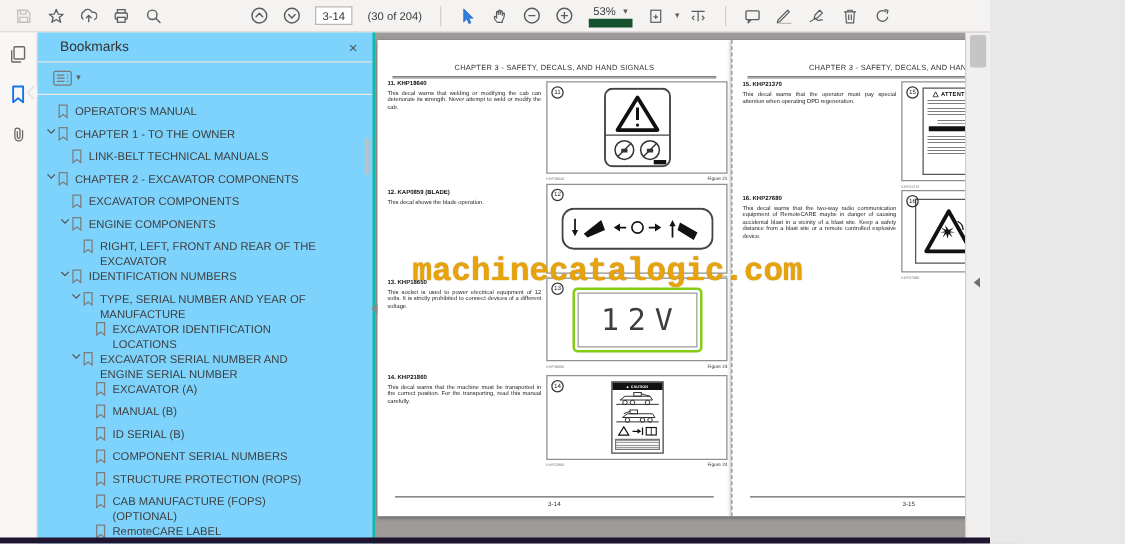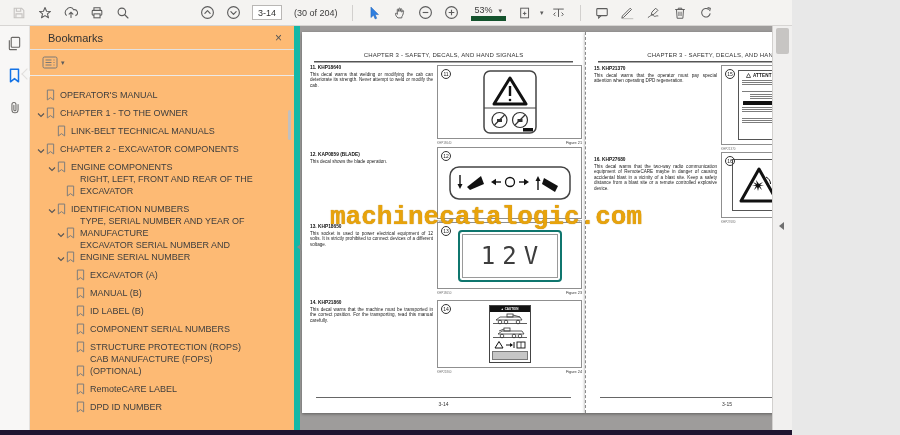--- a/index.html
+++ b/index.html
@@ -12,42 +12,42 @@
            background:#f4f3f1;border-bottom:1px solid #d7d5d3;
            display:flex;align-items:center;padding:0 8px;}
   .tb-ic{width:22px;height:20px;display:flex;align-items:center;justify-content:center;cursor:pointer;flex:0 0 auto;}
   .tb-ic svg{display:block;}
   .tb-sep{width:1px;height:16px;background:#d2d0ce;margin:0 6px;flex:0 0 auto;}
   .tb-group{display:flex;align-items:center;gap:4px;}
   .tb-nav{margin-left:62px;}
   .page-input{width:30px;height:15px;font-size:9px;text-align:center;border:1px solid #b9b7b5;
               background:#fff;color:#333;margin:0 4px;font-family:"Liberation Sans",sans-serif;}
   .page-count{font-size:9px;color:#3c3c3c;margin:0 4px;white-space:nowrap;}
-  .zoom-box{display:flex;align-items:center;border-bottom:5px solid #14532d;padding:1px 4px;margin:0 4px;cursor:pointer;justify-content:center;}
+  .zoom-box{display:flex;align-items:center;border-bottom:7px solid #14532d;padding:1px 4px;margin:0 4px;cursor:pointer;justify-content:center;}
   .zoom-val{font-size:9px;color:#3c3c3c;margin-right:6px;}
   .caret-dn{font-size:7px;color:#5c5c5c;line-height:1;}
   .tb-right{margin-left:auto;display:flex;align-items:center;gap:6px;}
 
   
   .rail{position:absolute;top:26px;left:0;width:30px;height:409px;background:#f8f7f6;
         border-right:1px solid #e3e1df;display:flex;flex-direction:column;align-items:center;padding-top:8px;gap:14px;}
   .rail-ic{width:18px;height:18px;display:flex;align-items:center;justify-content:center;cursor:pointer;position:relative;}
   .rail-notch{position:absolute;right:-7px;top:4px;width:8px;height:8px;background:#f6f6f5;
               transform:rotate(45deg);border-left:1px solid #e0deDC;border-bottom:1px solid #e0dedc;}
 
   
-  .panel{position:absolute;top:26px;left:30px;width:270px;height:409px;background:#fdba74;
-         border-right:6px solid #14b8a6;overflow:hidden;}
+  .panel{position:absolute;top:26px;left:30px;width:270px;height:409px;background:#7dd3fc;
+         border-right:2px solid #14b8a6;overflow:hidden;}
   .panel-head{height:24px;display:flex;align-items:center;padding:0 10px 0 18px;border-bottom:1px solid #e4e2e0;}
   .panel-title{font-size:11px;color:#333;flex:1;}
   .panel-close{font-size:12px;color:#555;cursor:pointer;padding:0 2px;}
   .panel-opts{height:26px;display:flex;align-items:center;padding:0 12px;border-bottom:1px solid #eceae8;gap:3px;}
   .opts-btn{display:flex;align-items:center;gap:3px;cursor:pointer;}
   .tree{padding-top:7px;position:relative;}
-  .bm-row{display:flex;align-items:flex-end;min-height:18px;cursor:pointer;padding-right:32px;}
+  .bm-row{display:flex;align-items:flex-start;min-height:18px;cursor:pointer;padding-right:32px;}
   .bm-caret{width:11px;flex:0 0 11px;display:flex;justify-content:center;}
   .bm-glyph{width:13px;flex:0 0 13px;display:flex;justify-content:flex-start;}
   .bm-label{font-size:9px;color:#3e3e3e;line-height:12px;padding-left:1px;}
   .lvl0{padding-left:5px;}  .lvl1{padding-left:16px;}
   .lvl2{padding-left:25px;} .lvl3{padding-left:35px;}
   .panel-scroll{position:absolute;top:84px;right:3px;width:3px;height:30px;background:#c2c0be;border-radius:2px;}
   .splitter-arrow{position:absolute;top:243px;left:297px;width:0;height:0;
                   border-top:4px solid transparent;border-bottom:4px solid transparent;
                   border-right:5px solid #8a8a8a;cursor:pointer;z-index:5;}
 
@@ -69,21 +69,21 @@
             font-size:5px;color:#222;display:flex;align-items:center;justify-content:center;}
   .figcap{position:absolute;left:135px;width:145px;display:flex;justify-content:space-between;align-items:center;}
   .figcap-code{font-size:3px;color:#777;}
   .figcap-num{font-size:3.8px;color:#333;}
   .pg-footrule{position:absolute;bottom:15px;left:14px;right:14px;border-top:1px solid #666;}
   .pg-num{position:absolute;bottom:6px;left:0;width:100%;text-align:center;font-size:5px;color:#333;}
 
   .center-wrap{width:100%;height:100%;display:flex;align-items:center;justify-content:center;}
 
   
-  .decal13{width:104px;height:52px;border:2px solid #0f766e;border-radius:4px;box-shadow:inset 0 0 0 2px #fff,inset 0 0 0 3px #9a9a9a;
+  .decal13{width:104px;height:52px;border:2px solid #84cc16;border-radius:4px;box-shadow:inset 0 0 0 2px #fff,inset 0 0 0 3px #9a9a9a;
            display:flex;align-items:center;justify-content:center;}
   .volt{font-family:"DejaVu Sans Mono",monospace;font-size:24px;color:#3d3d3d;letter-spacing:7px;padding-left:7px;}
   .decal14{width:42px;height:58px;border:1px solid #444;display:flex;flex-direction:column;}
   .decal-head{background:#111;color:#fff;font-size:3px;font-weight:bold;display:flex;align-items:center;justify-content:center;gap:1px;}
   .decal14 .decal-head{height:6px;}
   .tiny-tri{font-size:3px;line-height:1;color:#fff;}
   .d14-row{display:flex;align-items:center;justify-content:center;}
   .d14-txt{margin:1px 2px 2px 2px;flex:1;border:0.5px solid #777;
            background:repeating-linear-gradient(to bottom,#8a8a8a 0,#8a8a8a .6px,transparent .6px,transparent 2.3px);
            background-origin:content-box;padding:1.5px;}
@@ -341,67 +341,85 @@
             </svg>
           </span>
         <span class="bm-glyph">
             <svg width="9" height="12" viewBox="0 0 10 13" fill="none" stroke="#7c7c7c" stroke-width="1.1">
               <path d="M1.5 1h7v11L5 9.4 1.5 12z"></path>
             </svg>
           </span>
         <span class="bm-label">CHAPTER 2 - EXCAVATOR COMPONENTS</span>
       </div>
       <div class="bm-row lvl1">
-        <span class="bm-caret">
-            <svg width="8" height="8" viewBox="0 0 8 8" fill="none" stroke="#555" stroke-width="1.1">
-              <path d="m1 2.5 3 3 3-3"></path>
-            </svg>
-          </span>
-        <span class="bm-glyph">
-            <svg width="9" height="12" viewBox="0 0 10 13" fill="none" stroke="#7c7c7c" stroke-width="1.1">
-              <path d="M1.5 1h7v11L5 9.4 1.5 12z"></path>
-            </svg>
-          </span>
-        <span class="bm-label">ENGINE COMPONENTS</span>
-      </div>
-      <div class="bm-row lvl2">
-        <span class="bm-caret"></span>
-        <span class="bm-glyph">
-            <svg width="9" height="12" viewBox="0 0 10 13" fill="none" stroke="#7c7c7c" stroke-width="1.1">
-              <path d="M1.5 1h7v11L5 9.4 1.5 12z"></path>
-            </svg>
-          </span>
-        <span class="bm-label">RIGHT, LEFT, FRONT AND REAR OF THE EXCAVATOR</span>
+        <span class="bm-caret"></span>
+        <span class="bm-glyph">
+            <svg width="9" height="12" viewBox="0 0 10 13" fill="none" stroke="#7c7c7c" stroke-width="1.1">
+              <path d="M1.5 1h7v11L5 9.4 1.5 12z"></path>
+            </svg>
+          </span>
+        <span class="bm-label">EXCAVATOR COMPONENTS</span>
       </div>
       <div class="bm-row lvl1">
         <span class="bm-caret">
             <svg width="8" height="8" viewBox="0 0 8 8" fill="none" stroke="#555" stroke-width="1.1">
               <path d="m1 2.5 3 3 3-3"></path>
             </svg>
           </span>
         <span class="bm-glyph">
             <svg width="9" height="12" viewBox="0 0 10 13" fill="none" stroke="#7c7c7c" stroke-width="1.1">
               <path d="M1.5 1h7v11L5 9.4 1.5 12z"></path>
             </svg>
           </span>
+        <span class="bm-label">ENGINE COMPONENTS</span>
+      </div>
+      <div class="bm-row lvl2">
+        <span class="bm-caret"></span>
+        <span class="bm-glyph">
+            <svg width="9" height="12" viewBox="0 0 10 13" fill="none" stroke="#7c7c7c" stroke-width="1.1">
+              <path d="M1.5 1h7v11L5 9.4 1.5 12z"></path>
+            </svg>
+          </span>
+        <span class="bm-label">RIGHT, LEFT, FRONT AND REAR OF THE EXCAVATOR</span>
+      </div>
+      <div class="bm-row lvl1">
+        <span class="bm-caret">
+            <svg width="8" height="8" viewBox="0 0 8 8" fill="none" stroke="#555" stroke-width="1.1">
+              <path d="m1 2.5 3 3 3-3"></path>
+            </svg>
+          </span>
+        <span class="bm-glyph">
+            <svg width="9" height="12" viewBox="0 0 10 13" fill="none" stroke="#7c7c7c" stroke-width="1.1">
+              <path d="M1.5 1h7v11L5 9.4 1.5 12z"></path>
+            </svg>
+          </span>
         <span class="bm-label">IDENTIFICATION NUMBERS</span>
       </div>
       <div class="bm-row lvl2">
         <span class="bm-caret">
             <svg width="8" height="8" viewBox="0 0 8 8" fill="none" stroke="#555" stroke-width="1.1">
               <path d="m1 2.5 3 3 3-3"></path>
             </svg>
           </span>
         <span class="bm-glyph">
             <svg width="9" height="12" viewBox="0 0 10 13" fill="none" stroke="#7c7c7c" stroke-width="1.1">
               <path d="M1.5 1h7v11L5 9.4 1.5 12z"></path>
             </svg>
           </span>
         <span class="bm-label">TYPE, SERIAL NUMBER AND YEAR OF MANUFACTURE</span>
       </div>
+      <div class="bm-row lvl3">
+        <span class="bm-caret"></span>
+        <span class="bm-glyph">
+            <svg width="9" height="12" viewBox="0 0 10 13" fill="none" stroke="#7c7c7c" stroke-width="1.1">
+              <path d="M1.5 1h7v11L5 9.4 1.5 12z"></path>
+            </svg>
+          </span>
+        <span class="bm-label">EXCAVATOR IDENTIFICATION LOCATIONS</span>
+      </div>
       <div class="bm-row lvl2">
         <span class="bm-caret">
             <svg width="8" height="8" viewBox="0 0 8 8" fill="none" stroke="#555" stroke-width="1.1">
               <path d="m1 2.5 3 3 3-3"></path>
             </svg>
           </span>
         <span class="bm-glyph">
             <svg width="9" height="12" viewBox="0 0 10 13" fill="none" stroke="#7c7c7c" stroke-width="1.1">
               <path d="M1.5 1h7v11L5 9.4 1.5 12z"></path>
             </svg>
@@ -426,21 +444,21 @@
           </span>
         <span class="bm-label">MANUAL (B)</span>
       </div>
       <div class="bm-row lvl3">
         <span class="bm-caret"></span>
         <span class="bm-glyph">
             <svg width="9" height="12" viewBox="0 0 10 13" fill="none" stroke="#7c7c7c" stroke-width="1.1">
               <path d="M1.5 1h7v11L5 9.4 1.5 12z"></path>
             </svg>
           </span>
-        <span class="bm-label">ID LABEL (B)</span>
+        <span class="bm-label">ID SERIAL (B)</span>
       </div>
       <div class="bm-row lvl3">
         <span class="bm-caret"></span>
         <span class="bm-glyph">
             <svg width="9" height="12" viewBox="0 0 10 13" fill="none" stroke="#7c7c7c" stroke-width="1.1">
               <path d="M1.5 1h7v11L5 9.4 1.5 12z"></path>
             </svg>
           </span>
         <span class="bm-label">COMPONENT SERIAL NUMBERS</span>
       </div>

